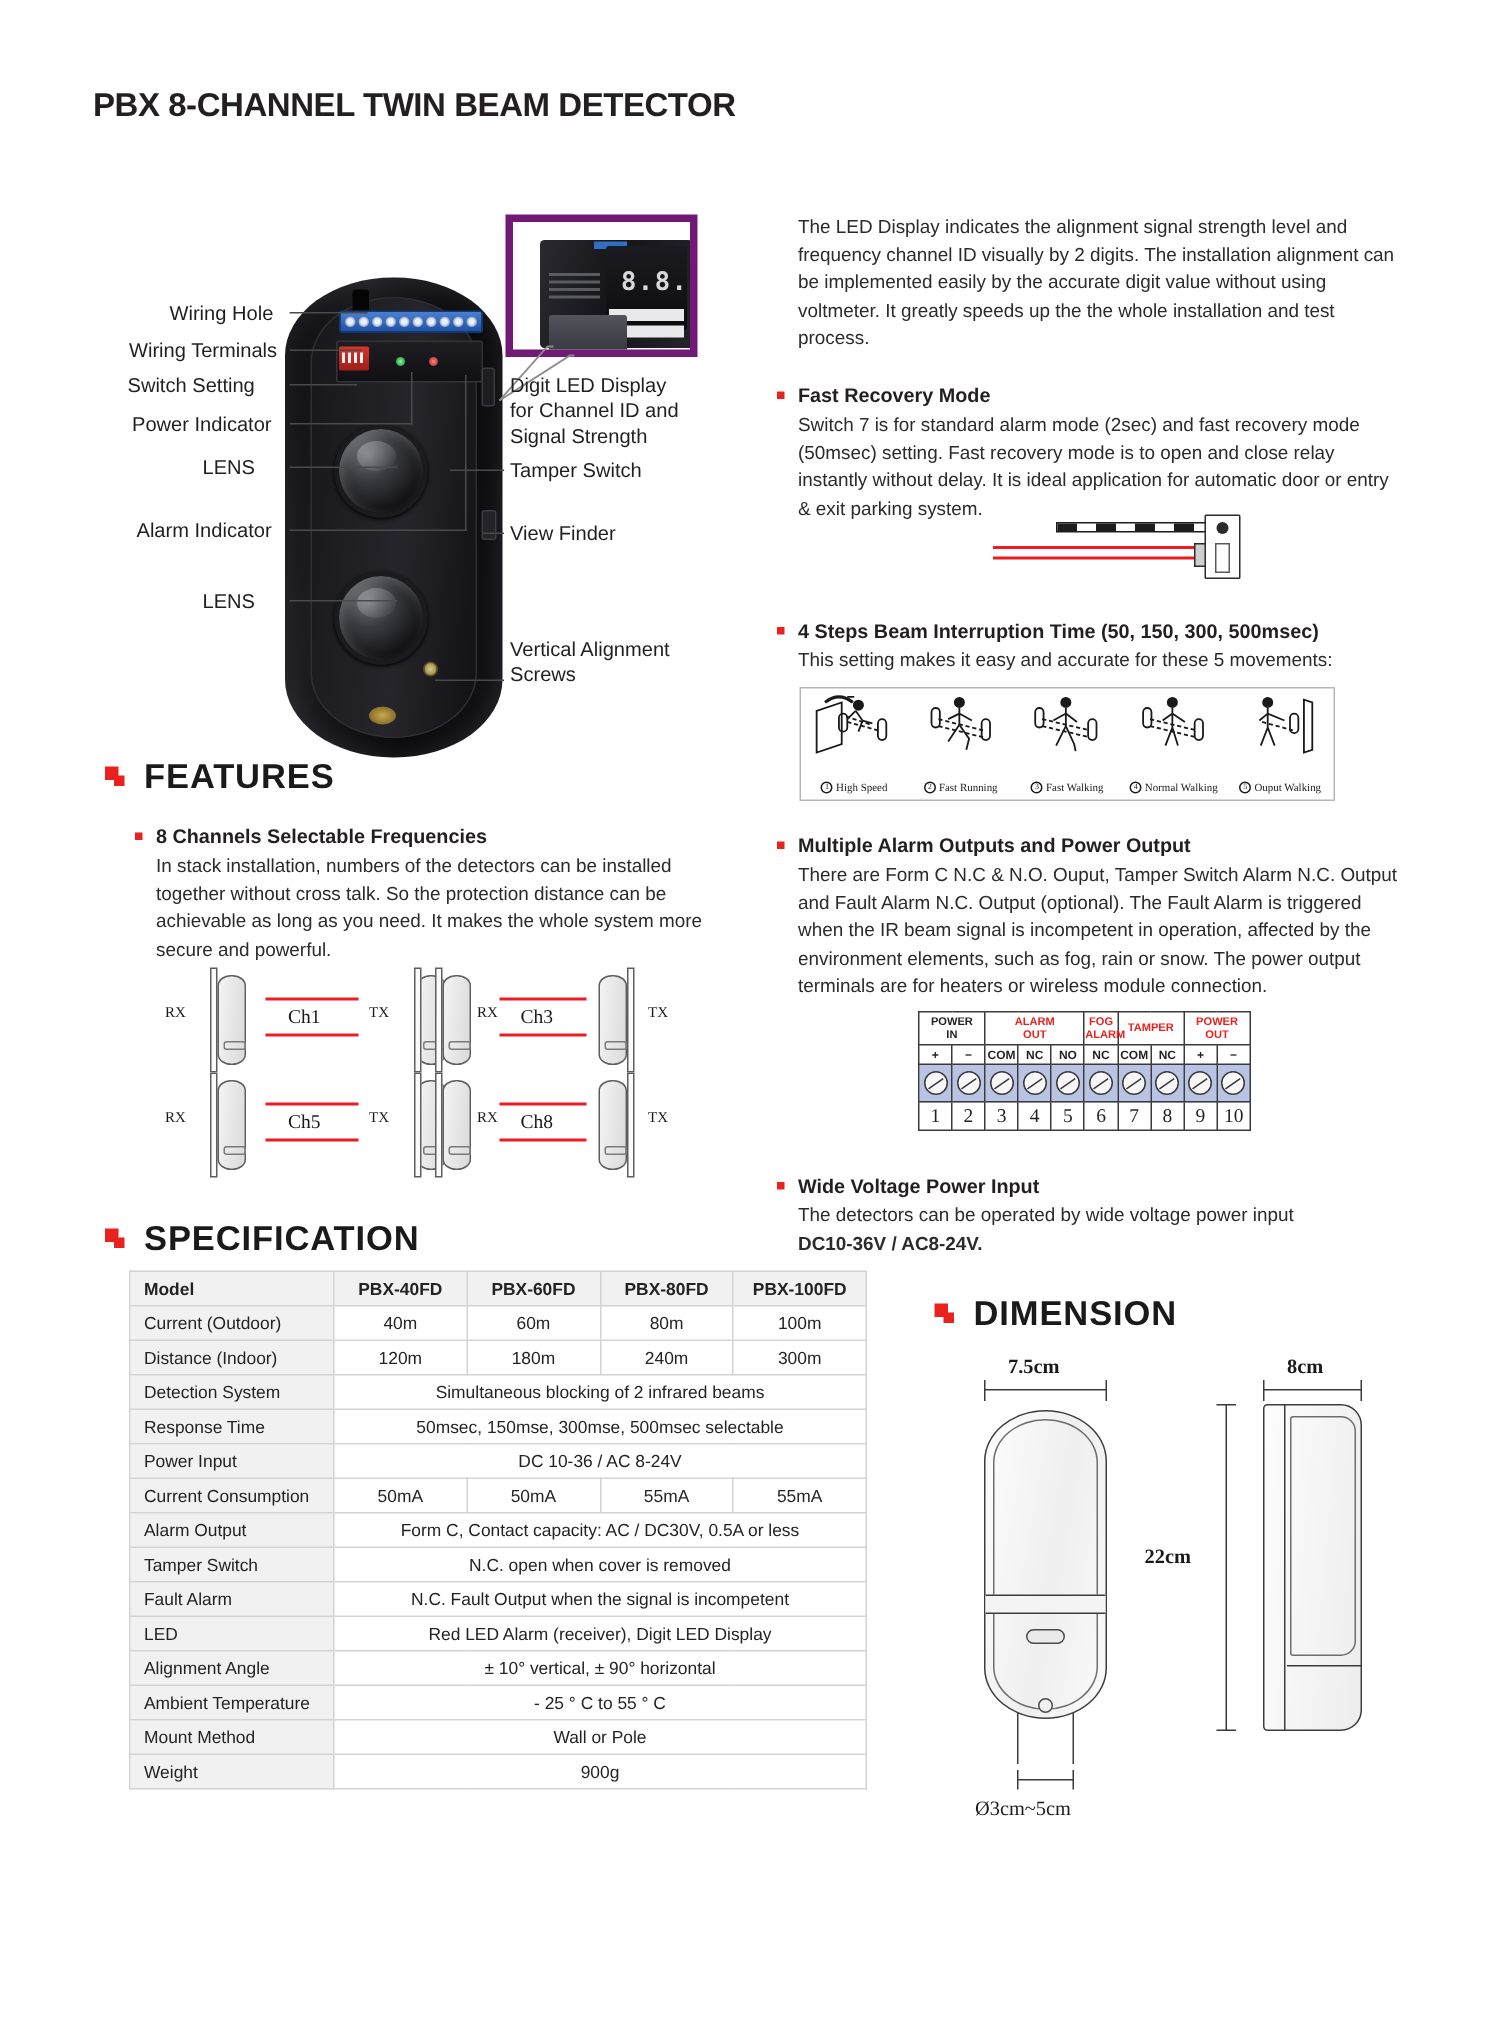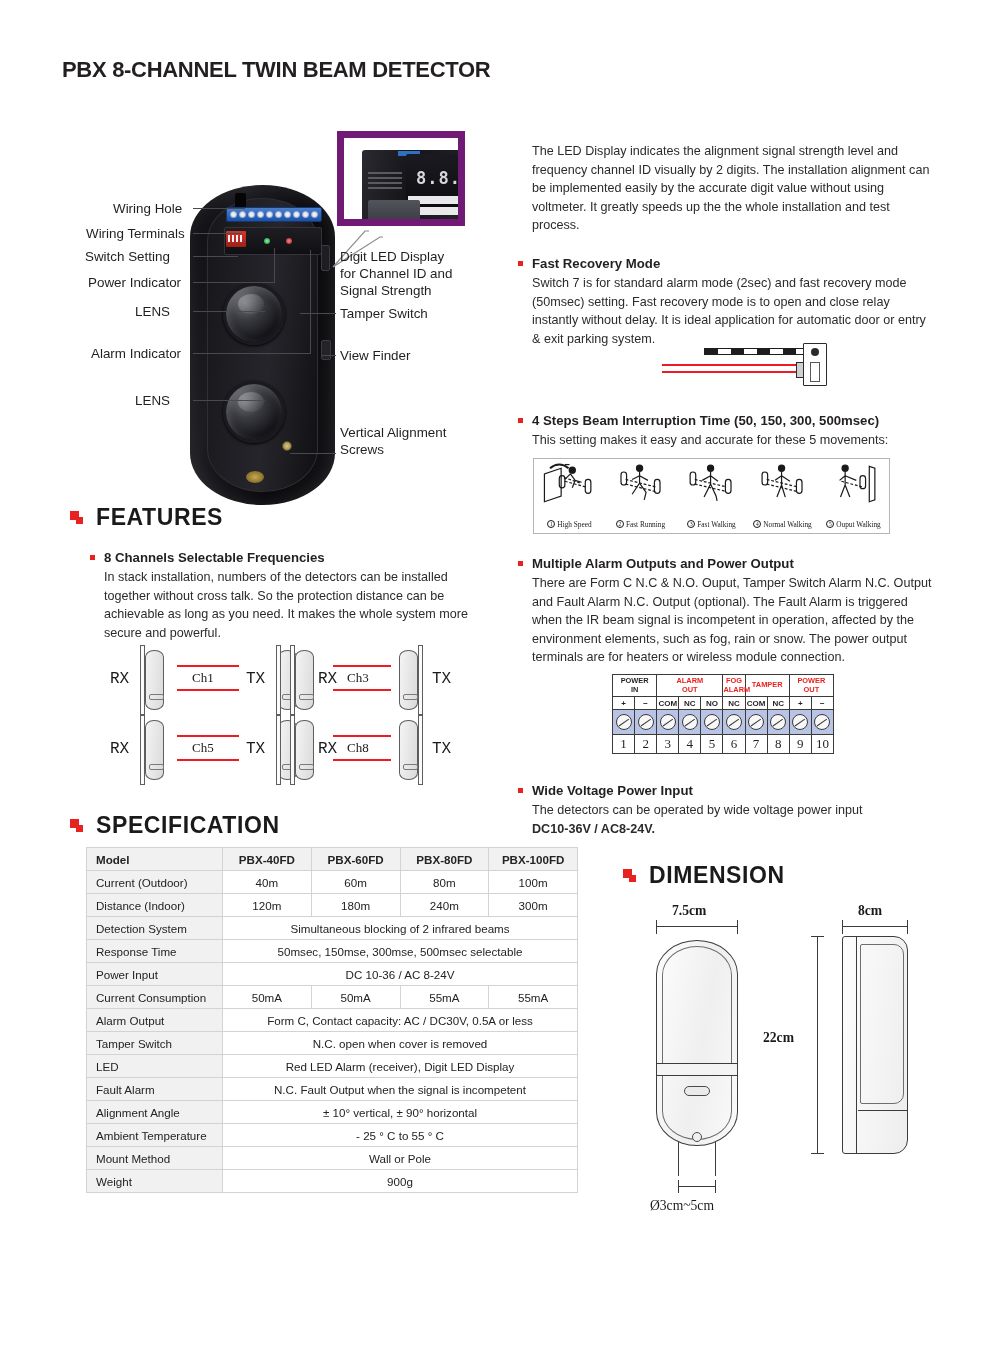--- a/index.html
+++ b/index.html
@@ -112,22 +112,22 @@
             background: radial-gradient(#d9c98e,#8a7632); border: 1px solid #5d4f22; }
   .viewfinder { position: absolute; left: 131px; top: 155px; width: 10px; height: 20px;
                 background: #232329; border: 1px solid #3b3b44; border-radius: 2px; }
   .tamper-nub { position: absolute; left: 131px; top: 60px; width: 9px; height: 26px;
                 background: #1d1d22; border: 1px solid #3a3a42; border-radius: 2px; }
   .pfoot { position: absolute; left: 56px; top: 286px; width: 18px; height: 12px; border-radius: 50%;
            background: radial-gradient(#c8a94e,#6d561c); }
 
   
   .inset {
-    position: absolute; left: 337px; top: 131px; width: 128px; height: 95px;
-    border: 7px solid #701a75; background: #ffffff; overflow: hidden;
+    position: absolute; left: 337px; top: 143px; width: 128px; height: 95px;
+    border: 5px solid #701a75; background: #ffffff; overflow: hidden;
   }
   .inset-dev {
     position: absolute; left: 18px; top: 12px; width: 102px; height: 72px;
     background: linear-gradient(105deg,#2a2a30 0%, #15151a 45%, #232329 100%);
     border-radius: 3px;
   }
   .inset-face {
     position: absolute; left: 44px; top: 4px; width: 54px; height: 56px;
     background: linear-gradient(#1a1a20,#0c0c10); border-radius: 2px;
   }
@@ -201,21 +201,21 @@
   }
   .dev-post {
     position: absolute; width: 5px; height: 70px;
     background: #fbfbfb; border: 1.2px solid #5e5e5e;
   }
   .beamline { position: absolute; height: 1.8px; background: #ee1c22; }
   .chlabel {
     position: absolute; font-size: 13px; font-family: "Liberation Serif", serif; color: #1a1a1a;
   }
   .rxtx {
-    position: absolute; font-size: 16px; font-family: Liberation Mono, monospace; color: #1a1a1a; text-align: center;
+    position: absolute; font-size: 10px; font-family: Liberation Serif, serif; color: #1a1a1a; text-align: center;
   }
 
   
   .tb { position: absolute; left: 612px; top: 674px; width: 222px; }
   .tb table { border-collapse: collapse; width: 100%; table-layout: fixed; }
   .tb td {
     border: 1px solid #3a3a3a; text-align: center; vertical-align: middle;
     font-size: 7.6px; font-weight: bold; color: #231f20; padding: 1px 0;
     font-family: "Liberation Sans", sans-serif;
   }
@@ -670,26 +670,26 @@
         </tr>
         <tr>
           <td class="lbl">Alarm Output</td>
           <td class="val" colspan="4">Form C, Contact capacity: AC / DC30V, 0.5A or less</td>
         </tr>
         <tr>
           <td class="lbl">Tamper Switch</td>
           <td class="val" colspan="4">N.C. open when cover is removed</td>
         </tr>
         <tr>
+          <td class="lbl">Fault  Alarm</td>
+          <td class="val" colspan="4">N.C. Fault Output when the signal is incompetent</td>
+        </tr>
+        <tr>
           <td class="lbl">LED</td>
           <td class="val" colspan="4">Red LED Alarm (receiver), Digit LED Display</td>
-        </tr>
-        <tr>
-          <td class="lbl">Fault  Alarm</td>
-          <td class="val" colspan="4">N.C. Fault Output when the signal is incompetent</td>
         </tr>
         <tr>
           <td class="lbl">Alignment Angle</td>
           <td class="val" colspan="4">± 10°  vertical, ± 90°  horizontal</td>
         </tr>
         <tr>
           <td class="lbl">Ambient Temperature</td>
           <td class="val" colspan="4">- 25 °  C to 55 °  C</td>
         </tr>
         <tr>

